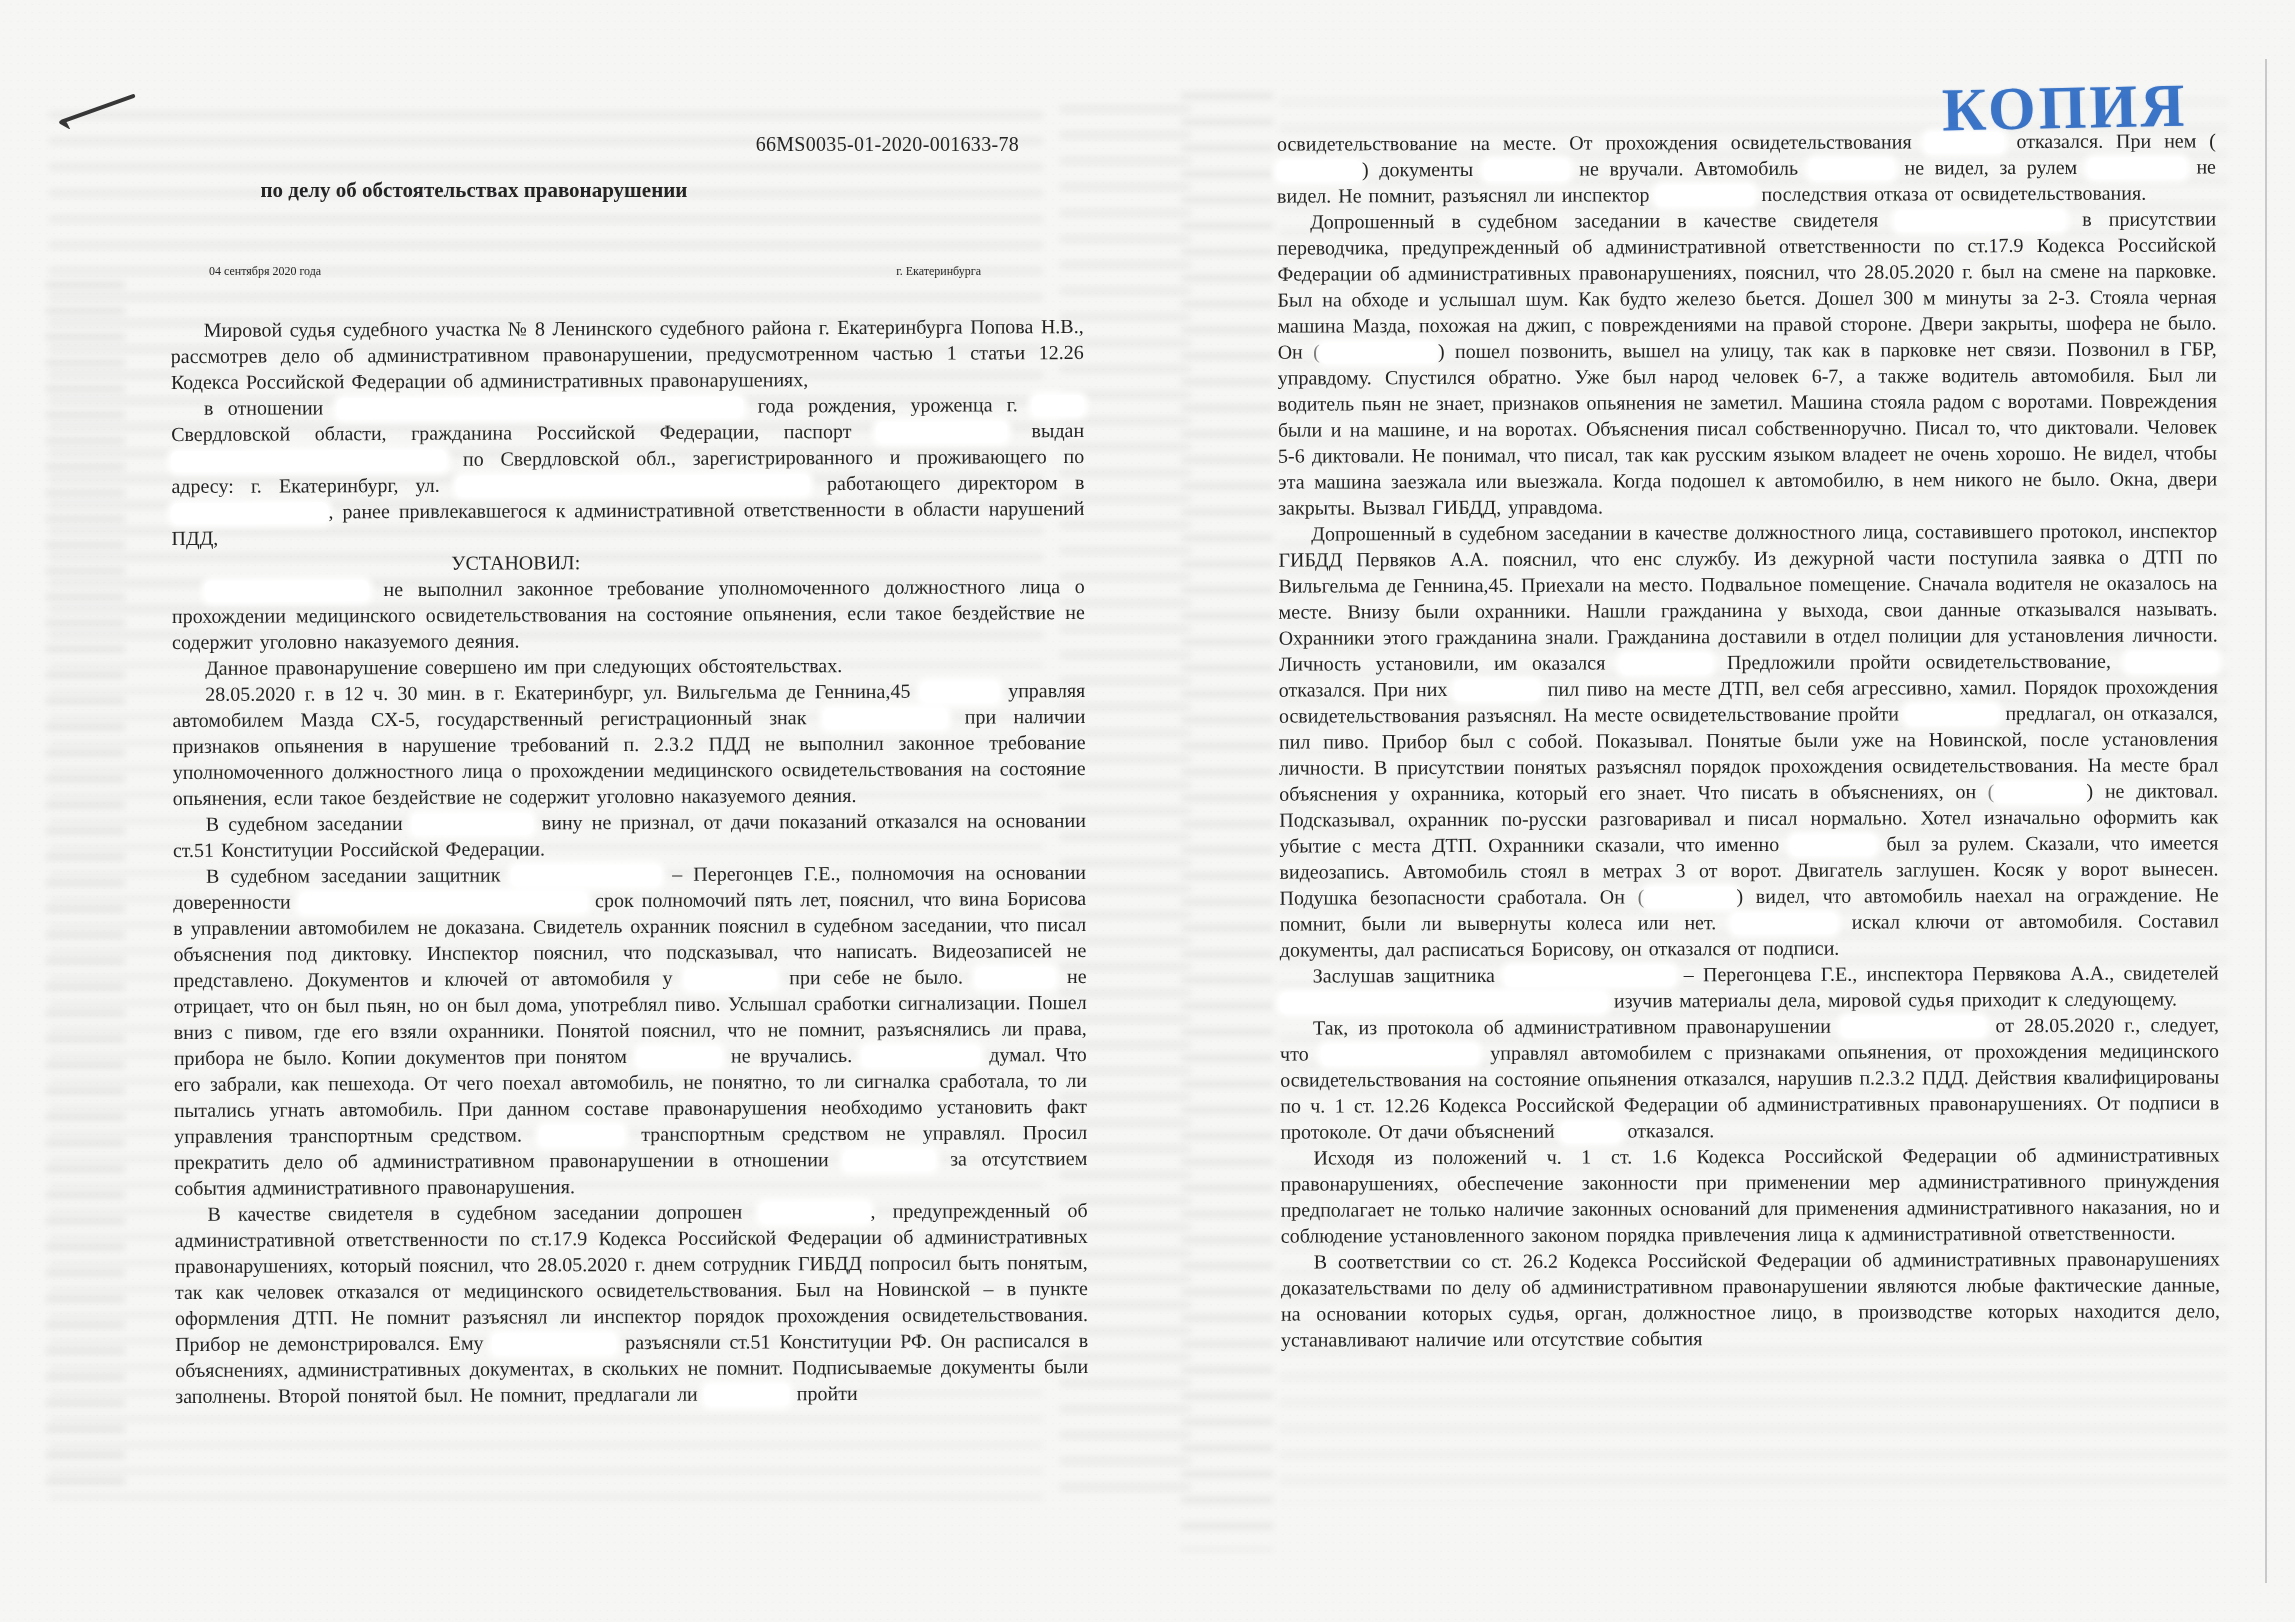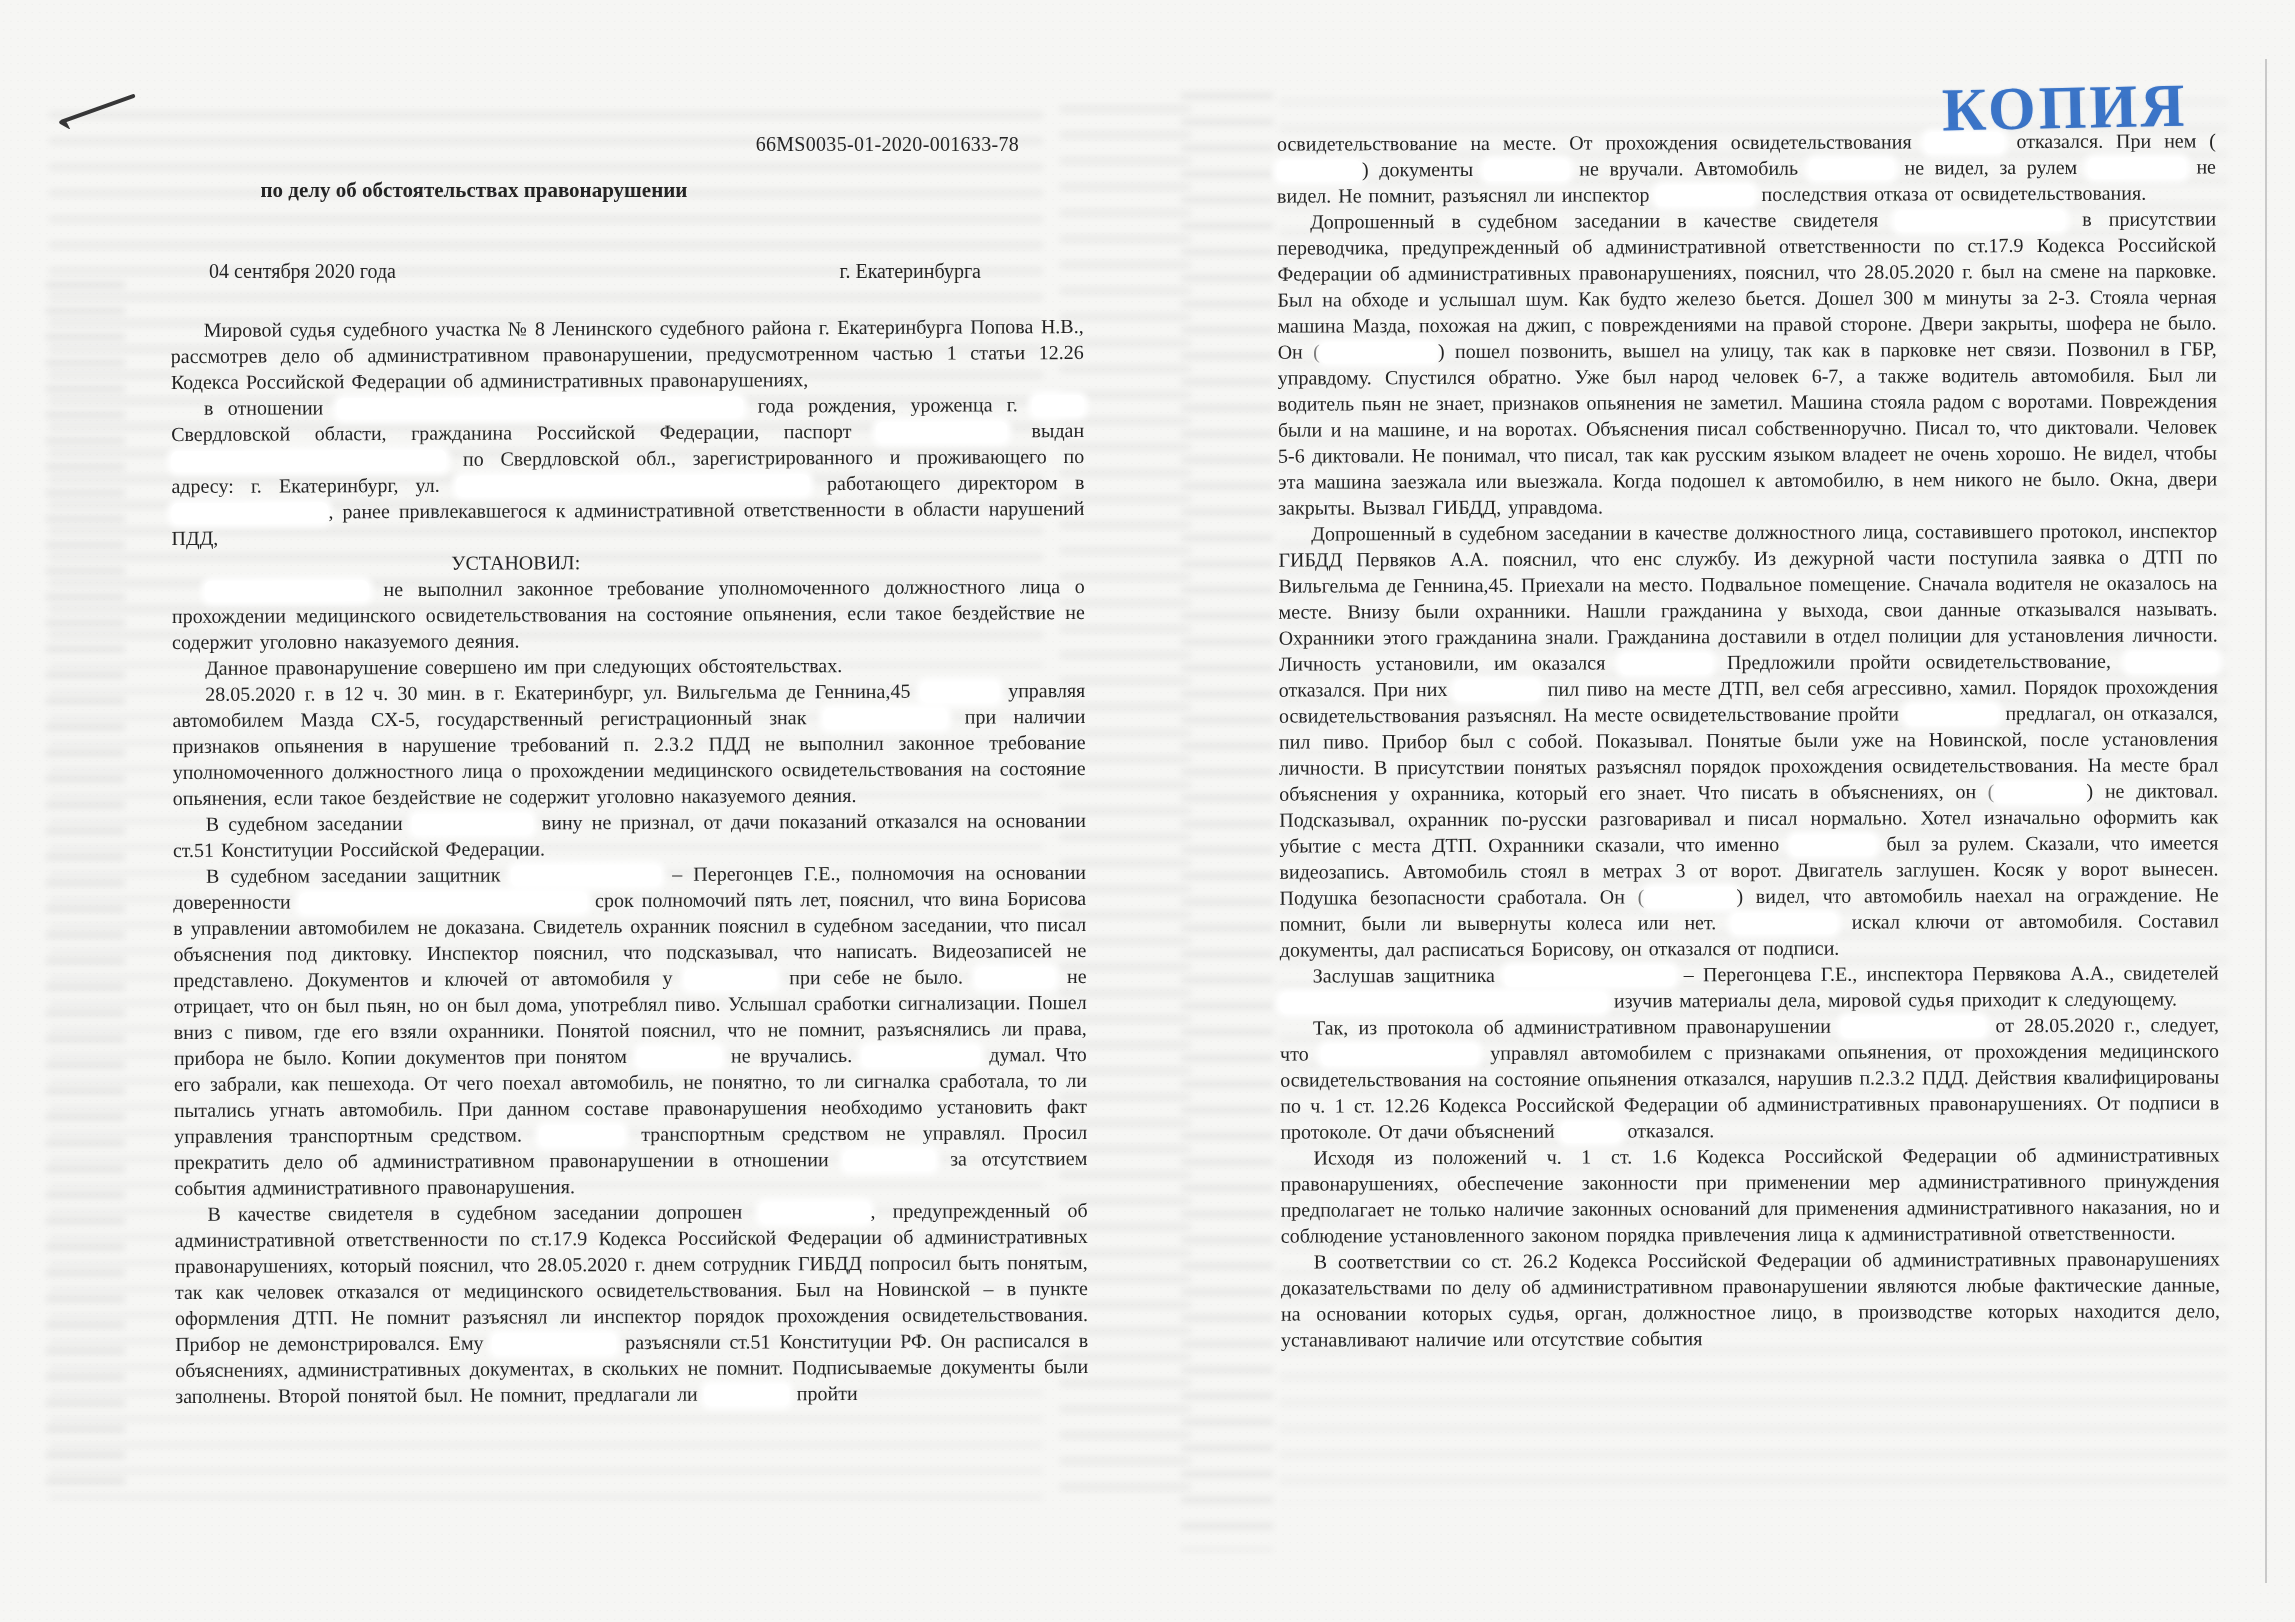--- a/index.html
+++ b/index.html
@@ -8,21 +8,21 @@
     position:relative;width:2295px;height:1622px;overflow:hidden;
     background-color:#f6f6f4;
     background-image:radial-gradient(rgba(70,70,70,.035) 0.7px, transparent 0.9px);
     background-size:7.2px 8.5px;
     font-family:"Liberation Serif", serif;
     color:#242424;
   }
   .abs{position:absolute;}
   .case-header{left:185px;top:123px;width:834px;text-align:right;font-size:20px;line-height:26px;letter-spacing:0.3px;margin-top:8px;}
   .title-block{left:173px;top:177px;width:602px;text-align:center;font-weight:bold;font-size:21px;line-height:27.5px;}
-  .dateline{left:209px;top:258px;width:772px;display:flex;justify-content:space-between;font-size:20px;line-height:26px;}
+  .dateline{left:209px;top:258px;width:772px;display:flex;justify-content:space-between;font-size:12px;line-height:26px;}
   .body-left{left:173px;top:315px;width:913px;transform:rotate(-0.25deg);}
   .body-right{left:1279px;top:129px;width:939px;transform:rotate(-0.2deg);}
   .para{margin:0;font-size:20px;line-height:26px;text-align:justify;word-spacing:2px;}
   .para.indent{text-indent:33px;}
   .para.center{text-align:center;text-indent:0;margin-right:225px;word-spacing:normal;}
   .redact{
     display:inline-block;height:21px;background:#ffffff;border-radius:6.5px;
     vertical-align:-4.6px;box-shadow:0 0 5.9px 3.9px rgba(255,255,255,.95);
   }
   .stamp{

